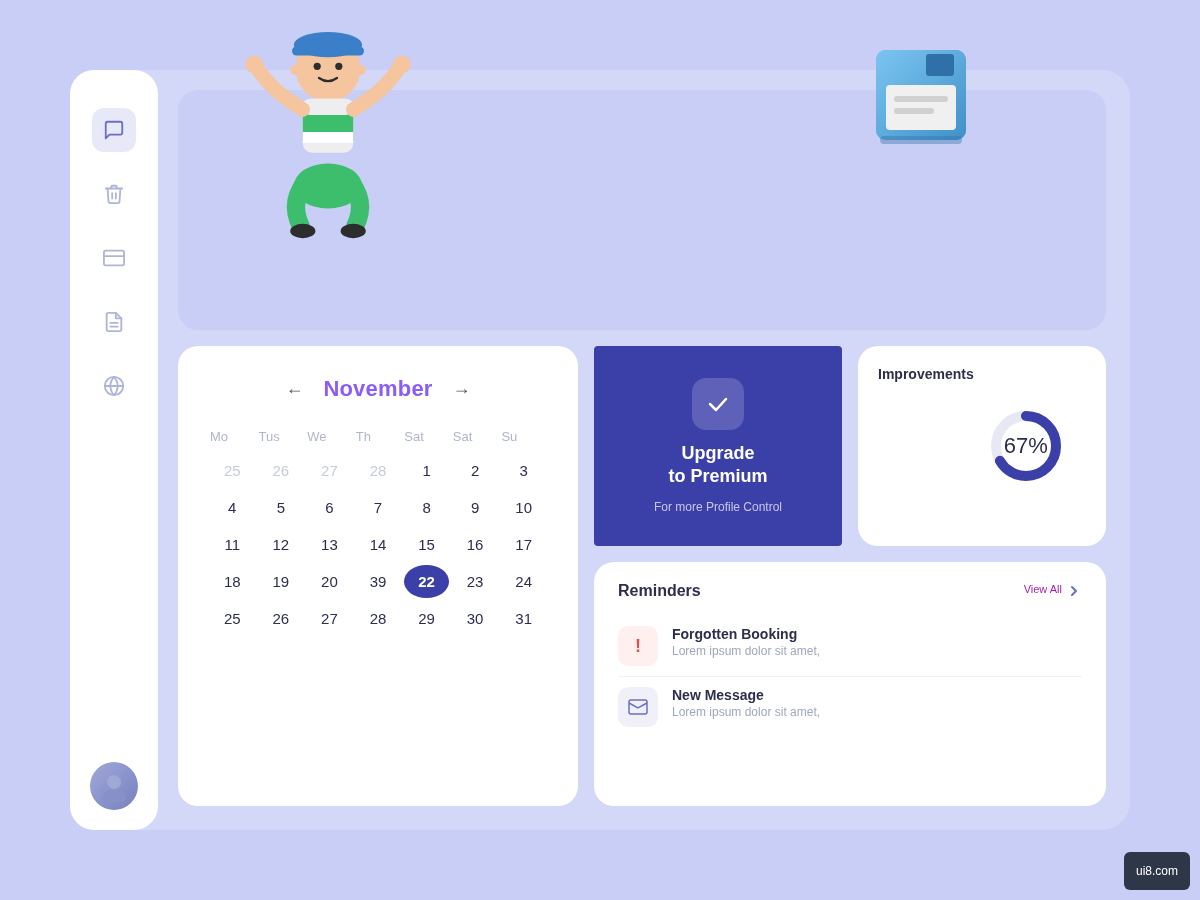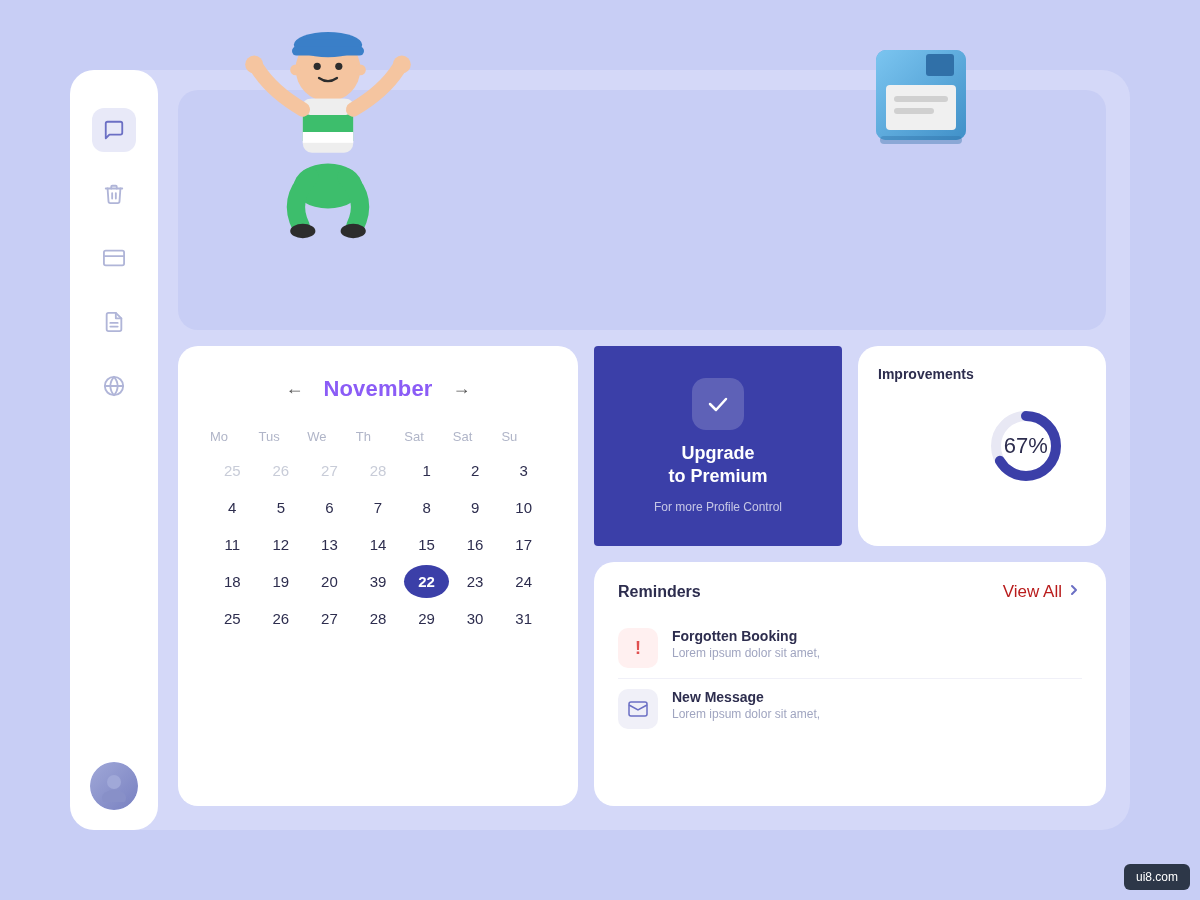--- a/index.html
+++ b/index.html
@@ -324,22 +324,22 @@
     .reminders-title {
       font-size: 16px;
       font-weight: 700;
       color: #2d2d4e;
     }
 
     .view-all-link {
       display: flex;
       align-items: flex-start;
       gap: 4px;
-      font-size: 17px;
-      color: #b91c1c;
+      font-size: 11px;
+      color: #a21caf;
       cursor: pointer;
       font-weight: 500;
     }
 
     .reminder-item {
       display: flex;
       align-items: flex-start;
       gap: 14px;
       padding: 10px 0;
       border-bottom: 1px solid #f0f0f8;
@@ -384,21 +384,21 @@
       color: #a0a5c0;
     }
 
     
     .watermark {
       position: fixed;
       bottom: 10px;
       right: 10px;
       background: #2d3748;
       color: white;
-      padding: 6px 12px;
+      padding: 12px 12px;
       border-radius: 6px;
       font-size: 12px;
       z-index: 9999;
     }
   </style>
 </head>
 <body>
 
 <div class="app-wrapper">
 

